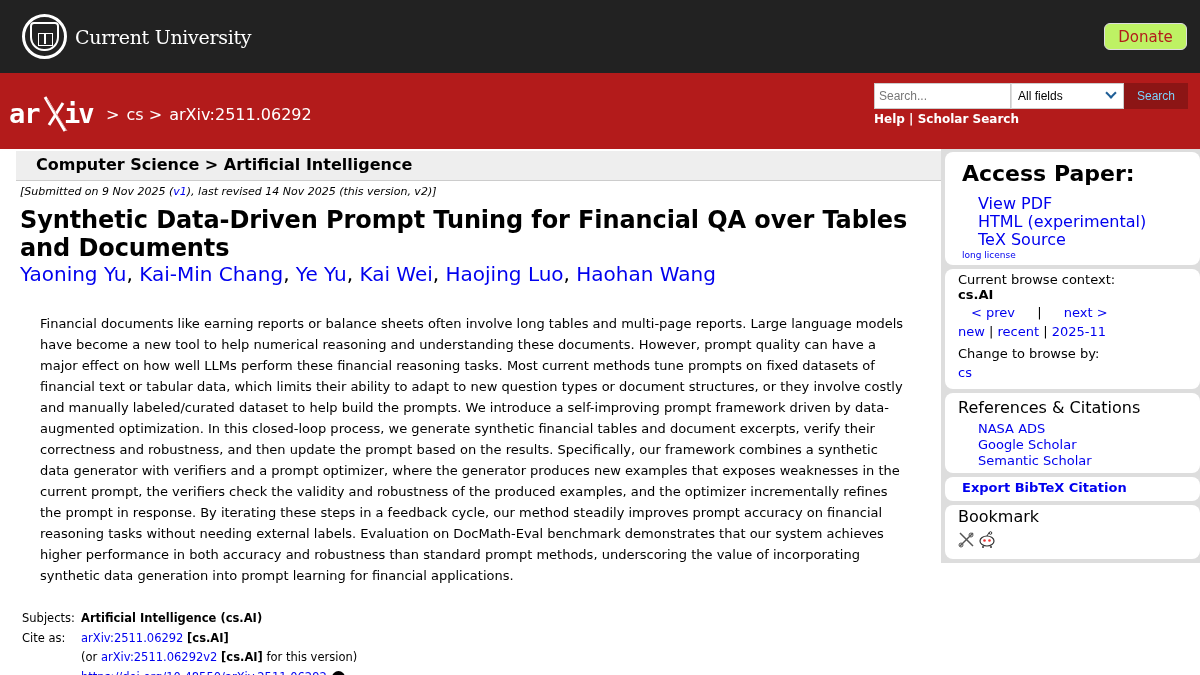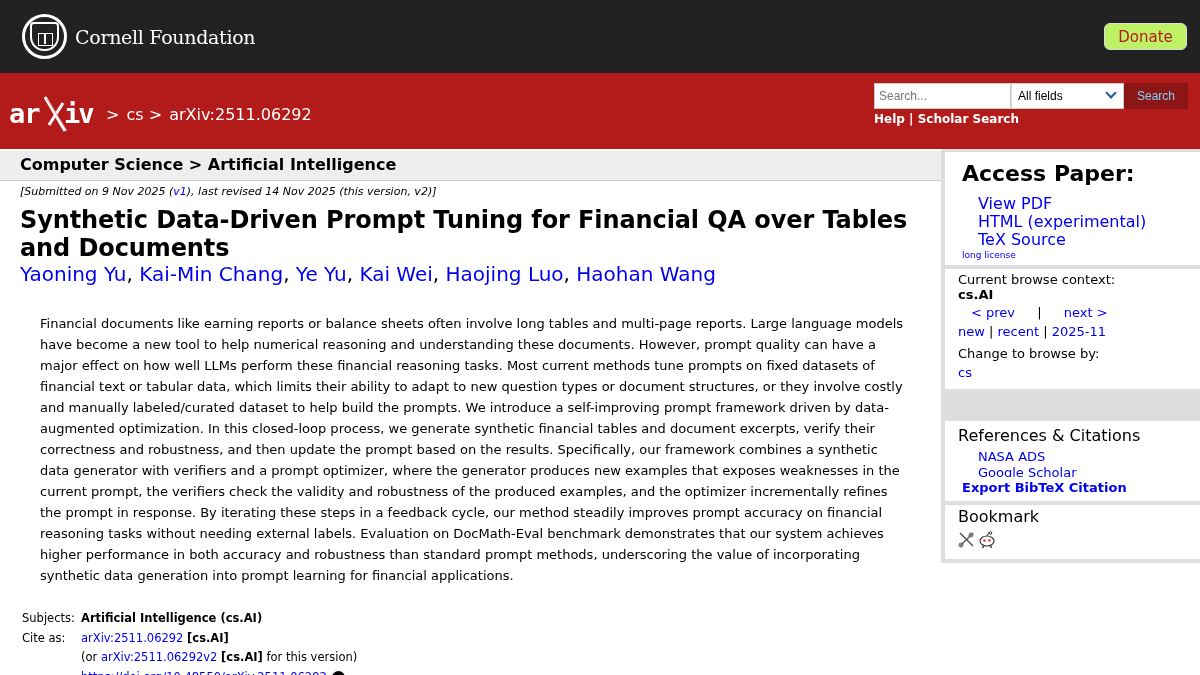--- a/index.html
+++ b/index.html
@@ -26,63 +26,63 @@
   .crumbs span { margin-right: 2px; }
   .search-form { position: absolute; left: 874px; top: 10px; display: flex; }
   .search-input { width: 137px; height: 26px; border: 1px solid #ccc; background: #fff; font-family: "Liberation Sans", sans-serif; font-size: 12px; color: #777; padding: 0 4px; line-height: 24px; }
   .field-select { width: 113px; height: 26px; background: #fff; border: 1px solid #ccc; border-left: 1px solid #ddd; font-family: "Liberation Sans", sans-serif; font-size: 12px; color: #000; padding-left: 6px; line-height: 24px; position: relative; }
   .field-select .chev { position: absolute; right: 8px; top: 7px; width: 8px; height: 8px; border-right: 2px solid #1f5e96; border-bottom: 2px solid #1f5e96; transform: rotate(45deg); top: 5px; }
   .search-btn { width: 64px; height: 26px; background: #8c1515; color: #7dd3fc; font-family: "Liberation Sans", sans-serif; font-size: 12px; text-align: center; line-height: 26px; }
   .search-links { position: absolute; left: 874px; top: 39px; color: #fff; font-size: 12px; font-weight: bold; }
   .search-links a { color: #fff; }
 
   
-  .subheader { position: absolute; left: 0; top: 151px; width: 942px; height: 30px; background: #eee; border-bottom: 1px solid #ccc; }
+  .subheader { position: absolute; left: 16px; top: 151px; width: 942px; height: 30px; background: #eee; border-bottom: 1px solid #ccc; }
   .subheader h1 { position: absolute; left: 20px; top: 4px; font-size: 16px; font-weight: bold; }
 
   
   .main { position: absolute; left: 20px; top: 184px; width: 900px; }
   .dateline { font-size: 11px; font-style: italic; color: #000; margin-top: 1px; }
   .title { font-size: 24px; font-weight: bold; line-height: 28px; margin-top: 8px; letter-spacing: -0.1px; }
   .authors { font-size: 20px; color: #0000ee; }
   .authors .sep { color: #000; }
   .abstract { position: absolute; left: 20px; top: 129px; width: 865px; font-size: 13px; line-height: 21px; }
   .meta { position: absolute; left: 2px; top: 425px; font-size: 11.5px; }
   .meta-row { display: flex; line-height: 19.5px; }
   .meta-label { width: 59px; }
   .meta-val b { font-weight: bold; }
   .info-dot { display: inline-block; width: 13px; height: 13px; border-radius: 50%; background: #000; vertical-align: middle; margin-left: 5px; }
 
   
   .sidebar { position: absolute; left: 941px; top: 149px; width: 259px; height: 414px; background: #ddd; }
-  .sb-box { position: absolute; left: 4px; width: 255px; background: #fff; }
+  .sb-box { position: absolute; left: 4px; width: 255px; background: #fff; border-radius: 8px; }
   .access { top: 3px; height: 113px; }
   .access h2 { position: absolute; left: 17px; top: 9px; font-size: 22px; font-weight: bold; }
   .access .l { position: absolute; left: 33px; font-size: 16px; }
   .access .vl { position: absolute; left: 17px; top: 98px; font-size: 9px; }
   .browse { top: 120px; height: 120px; font-size: 13px; }
   .browse div { position: absolute; left: 13px; }
-  .refs { top: 244px; height: 80px; margin-top: 28px; }
+  .refs { top: 244px; height: 80px; }
   .refs h3 { position: absolute; left: 13px; top: 5px; font-size: 16px; font-weight: normal; }
   .refs .l { position: absolute; left: 33px; font-size: 13px; }
   .bibtex { top: 328px; height: 24px; }
   .bibtex a { position: absolute; left: 17px; top: 3px; font-size: 13px; font-weight: bold; }
   .bookmark { top: 356px; height: 54px; }
   .bookmark h3 { position: absolute; left: 13px; top: 2px; font-size: 16px; font-weight: normal; }
   .bm-icons { position: absolute; left: 13px; top: 26px; display: flex; gap: 3px; }
 </style>
 </head>
 <body>
 
 <div class="cornell-bar">
   <div class="cornell-logo">
     <div class="cornell-seal">
         <div class="inner"></div>
       </div>
-    <span class="cornell-name">Cornell Foundation</span>
+    <span class="cornell-name">Current University</span>
   </div>
   <div class="donate-btn">Donate</div>
 </div>
 
 <div class="arxiv-bar">
   <svg class="arxiv-logo" viewBox="0 0 92 38">
     <text x="0" y="28" fill="#fff" font-family="DejaVu Sans Mono, monospace" font-size="27" font-weight="bold" letter-spacing="-1">ar</text>
     <text x="55" y="28" fill="#fff" font-family="DejaVu Sans Mono, monospace" font-size="27" font-weight="bold" letter-spacing="-2">iv</text>
     <line x1="36" y1="2" x2="56" y2="36" stroke="#fff" stroke-width="3"></line>
     <line x1="54" y1="8" x2="40" y2="30" stroke="#fff" stroke-width="3"></line>

